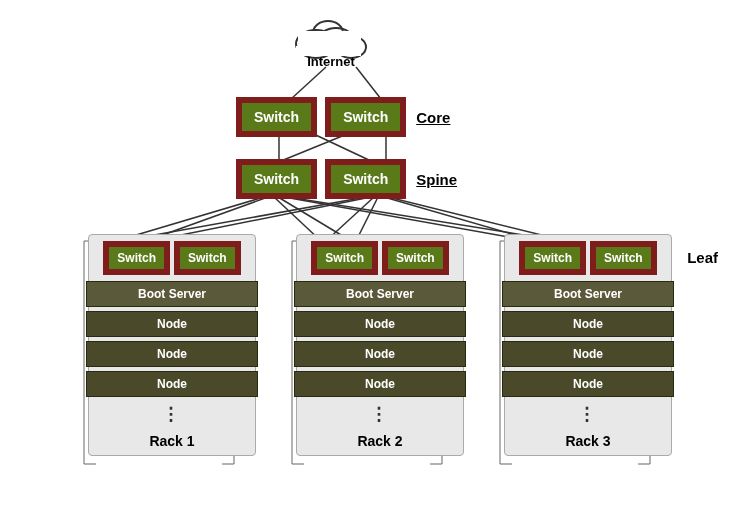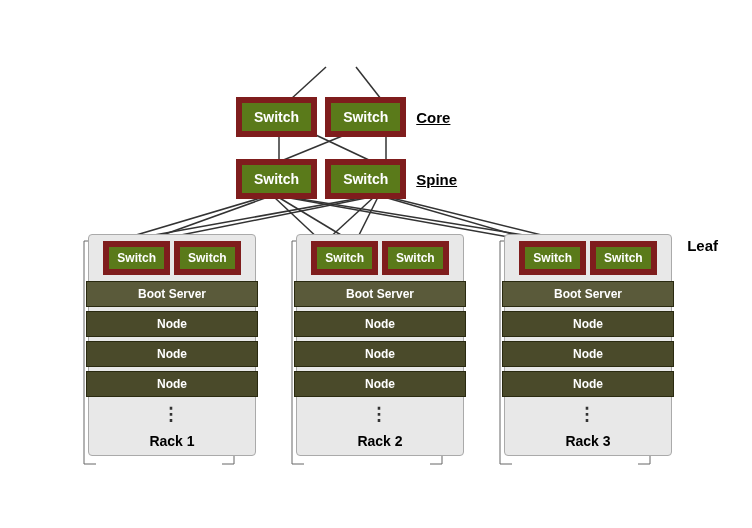--- a/index.html
+++ b/index.html
@@ -166,36 +166,47 @@
     <line x1="426" y1="455" x2="414" y2="455" stroke="#666" stroke-width="1"></line>
 
     <line x1="484" y1="232" x2="484" y2="455" stroke="#666" stroke-width="1"></line>
     <line x1="484" y1="232" x2="496" y2="232" stroke="#666" stroke-width="1"></line>
     <line x1="484" y1="455" x2="496" y2="455" stroke="#666" stroke-width="1"></line>
     <line x1="634" y1="232" x2="634" y2="455" stroke="#666" stroke-width="1"></line>
     <line x1="634" y1="232" x2="622" y2="232" stroke="#666" stroke-width="1"></line>
     <line x1="634" y1="455" x2="622" y2="455" stroke="#666" stroke-width="1"></line>
   </svg>
 
+  <div class="cloud-container" style="left:270px; top:0px; z-index:3;">
+    <svg class="cloud" viewBox="0 0 90 55">
+      <ellipse cx="30" cy="35" rx="20" ry="14" fill="none" stroke="#333" stroke-width="2"></ellipse>
+      <ellipse cx="50" cy="32" rx="18" ry="13" fill="none" stroke="#333" stroke-width="2"></ellipse>
+      <ellipse cx="65" cy="38" rx="15" ry="11" fill="none" stroke="#333" stroke-width="2"></ellipse>
+      <rect x="10" y="37" width="65" height="10" fill="#fff"></rect>
+      <ellipse cx="42" cy="24" rx="15" ry="12" fill="none" stroke="#333" stroke-width="2"></ellipse>
+      <rect x="12" y="22" width="63" height="18" fill="#fff"></rect>
+    </svg>
+    <div style="margin-top:-10px; font-size:13px; font-weight:bold;">Internet</div>
+  </div>
 
   <div class="layer" style="left:220px; top:88px; z-index:3;">
     <div class="switch-box">Switch</div>
     <div style="width:8px;"></div>
     <div class="switch-box">Switch</div>
     <div class="layer-label">Core</div>
   </div>
 
   <div class="layer" style="left:220px; top:150px; z-index:3;">
     <div class="switch-box">Switch</div>
     <div style="width:8px;"></div>
     <div class="switch-box">Switch</div>
     <div class="layer-label">Spine</div>
   </div>
 
-  <div class="leaf-label" style="right:18px; top:228px; z-index:5;">Leaf</div>
+  <div class="leaf-label" style="right:18px; top:240px; z-index:5;">Leaf</div>
 
   <div class="rack" style="left:72px; top:225px; width:168px;">
     <div class="rack-switches">
       <div class="switch-box" style="font-size:12px; padding:4px 8px;">Switch</div>
       <div class="switch-box" style="font-size:12px; padding:4px 8px;">Switch</div>
     </div>
     <div class="rack-item boot">Boot Server</div>
     <div class="rack-item">Node</div>
     <div class="rack-item">Node</div>
     <div class="rack-item">Node</div>

